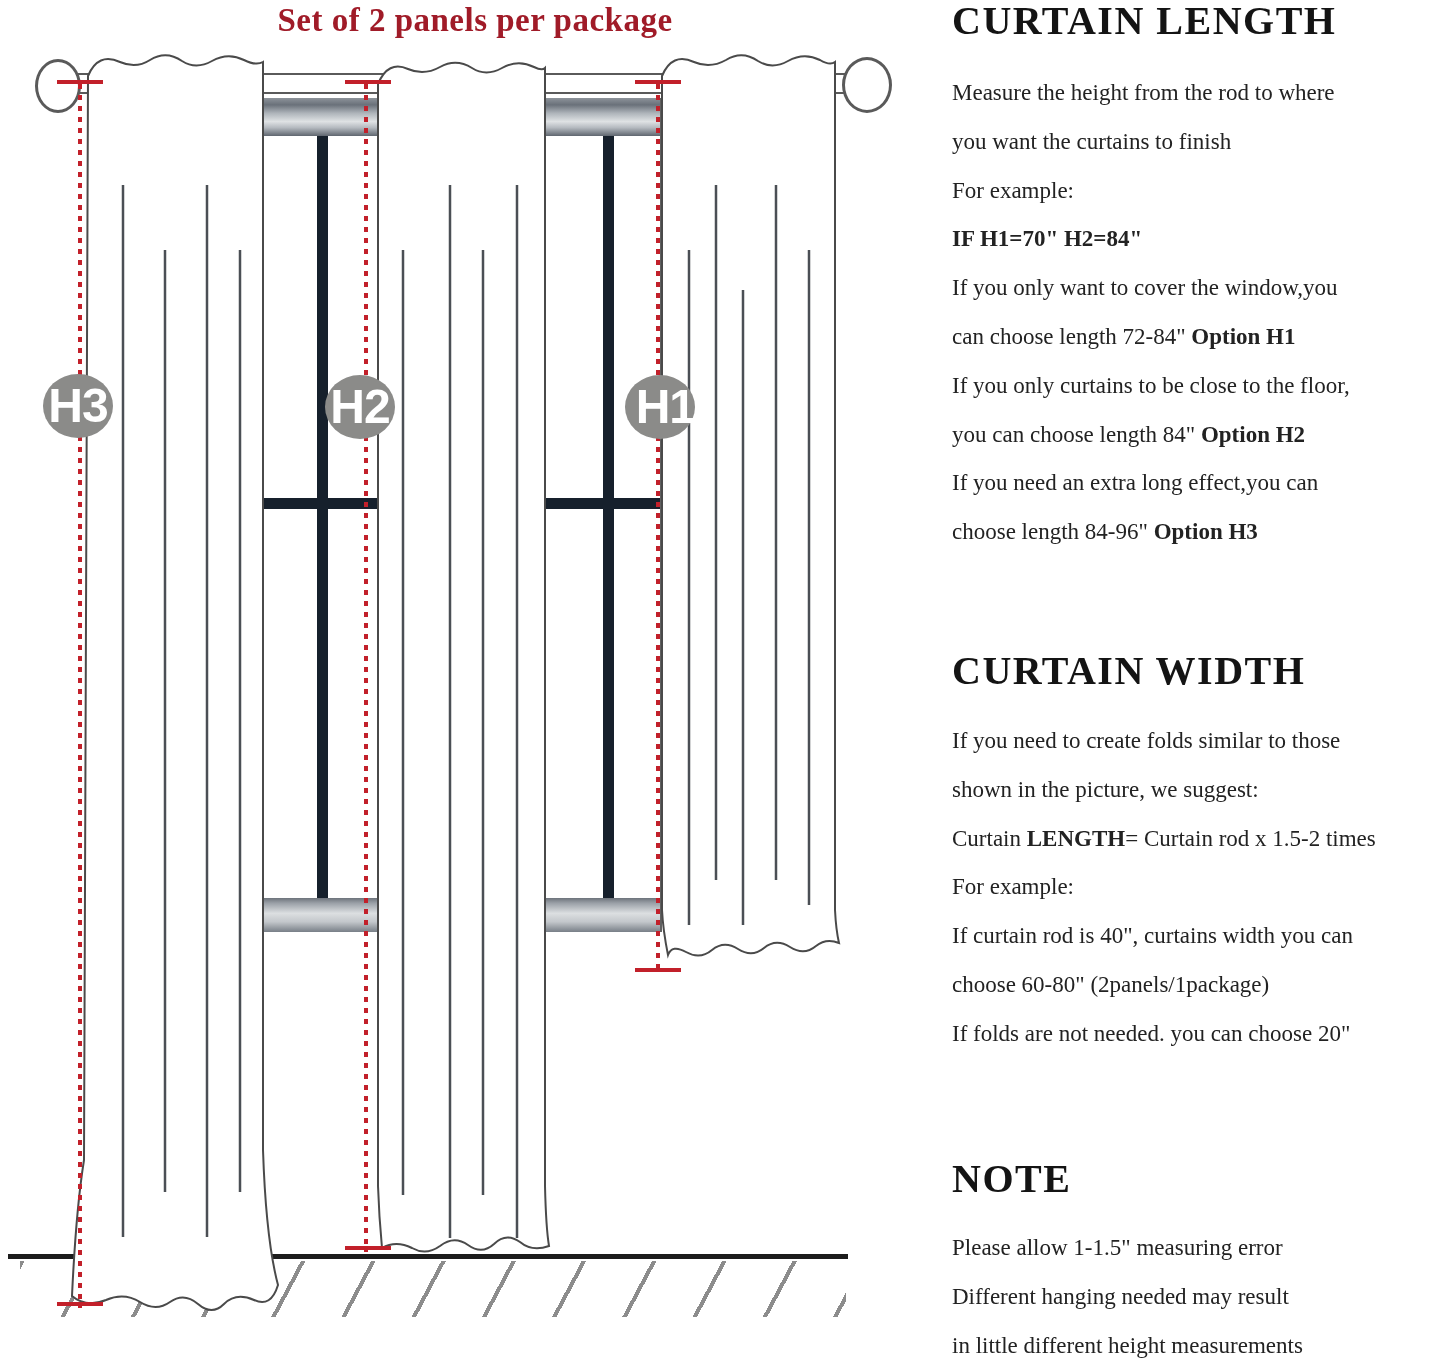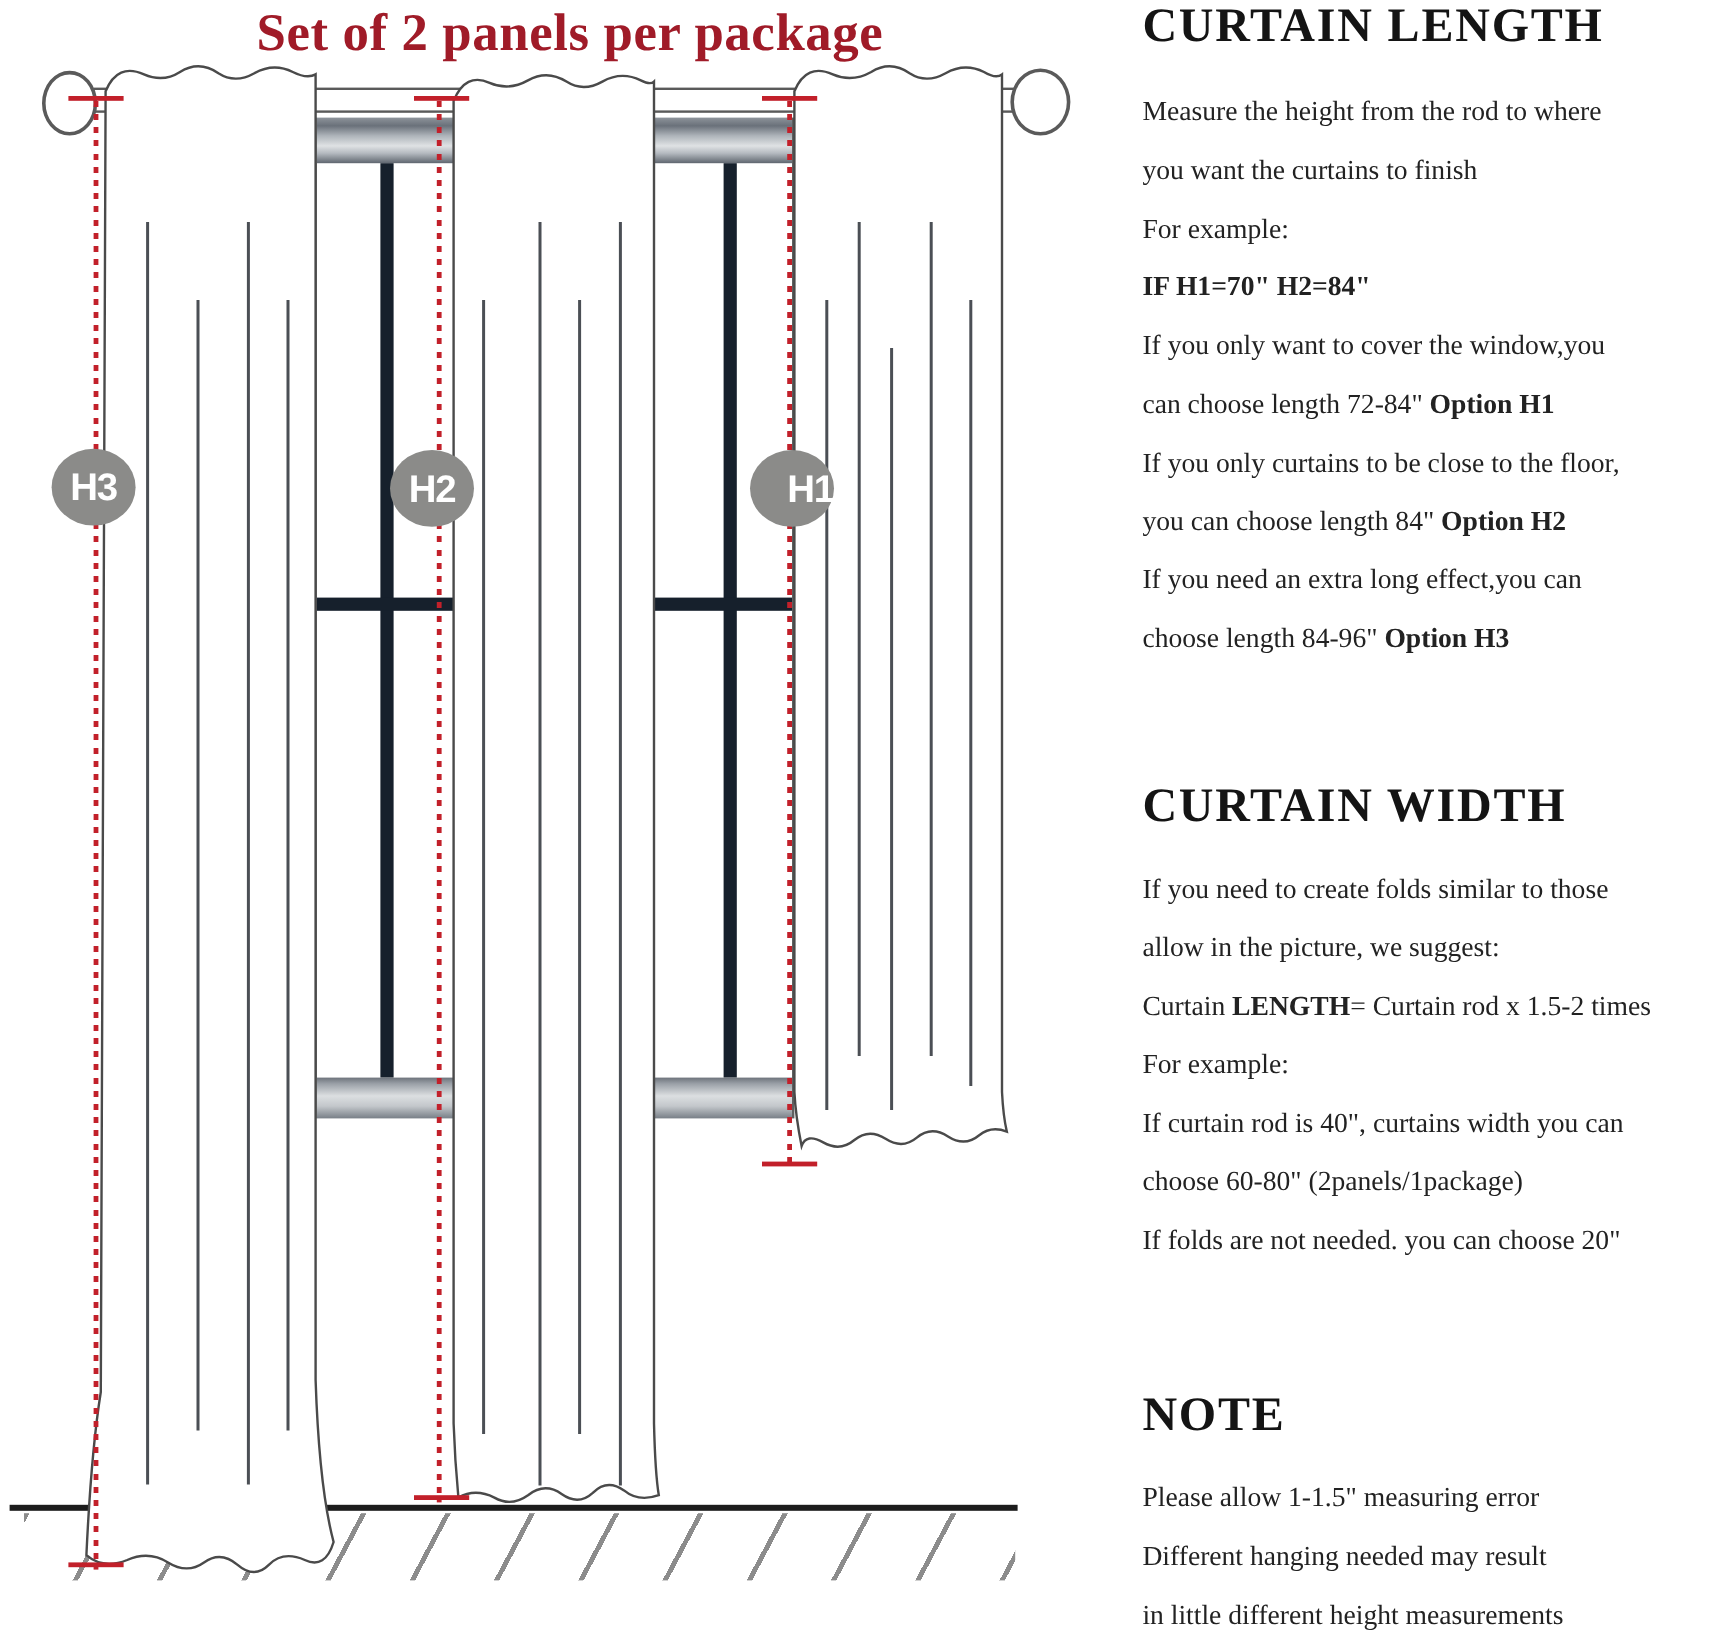--- a/index.html
+++ b/index.html
@@ -4,21 +4,21 @@
 <style>
   html,body{margin:0;padding:0;}
   body{
     width:1445px;height:1361px;position:relative;background:#ffffff;
     font-family:"Liberation Serif", serif;overflow:hidden;
   }
   
   .diagram{position:absolute;left:0;top:0;width:950px;height:1361px;}
   .title{
     position:absolute;left:0;top:2px;width:950px;text-align:center;
-    font-size:44px;font-weight:bold;color:#a01b28;letter-spacing:0.5px;
+    font-size:33px;font-weight:bold;color:#a01b28;letter-spacing:0.5px;
   }
   .rod{
     position:absolute;left:78px;top:73px;width:768px;height:17px;background:#ffffff;
     border-top:2px solid #5a5a5a;border-bottom:2px solid #5a5a5a;z-index:1;
   }
   .finial{
     position:absolute;background:#ffffff;border:3px solid #5a5a5a;border-radius:50%;z-index:1;
   }
   .finial.left{left:35px;top:59px;width:40px;height:48px;}
   .finial.right{left:842px;top:57px;width:44px;height:50px;}
@@ -50,21 +50,21 @@
     background:repeating-linear-gradient(180deg,#c2202a 0 5px,transparent 5px 11px);}
   .mline.l3{left:78px;top:84px;height:1224px;}
   .mline.l2{left:364px;top:84px;height:1168px;}
   .mline.l1{left:656px;top:84px;height:888px;}
   .tick{position:absolute;height:4px;width:46px;background:#c2202a;z-index:3;}
   .tick.t3a{left:57px;top:80px;} .tick.t3b{left:57px;top:1302px;}
   .tick.t2a{left:345px;top:80px;} .tick.t2b{left:345px;top:1246px;}
   .tick.t1a{left:635px;top:80px;} .tick.t1b{left:635px;top:968px;}
   .badge{
     position:absolute;width:70px;height:64px;border-radius:50%;background:#8b8b89;z-index:4;
-    color:#ffffff;font-family:"Liberation Sans", sans-serif;font-weight:bold;font-size:32px;
+    color:#ffffff;font-family:"Liberation Sans", sans-serif;font-weight:bold;font-size:48px;
     text-align:center;line-height:64px;letter-spacing:-1px;
   }
   .badge.b3{left:43px;top:374px;}
   .badge.b2{left:325px;top:375px;}
   .badge.b1{left:625px;top:375px;text-align:right;}
   
   .col{position:absolute;left:952px;top:0;width:500px;}
   .sec{position:absolute;left:0;width:500px;}
   .sec-heading{
     font-size:40px;font-weight:bold;color:#141414;letter-spacing:1.5px;
@@ -162,21 +162,21 @@
       <div class="tline"><span>you can choose length 84" </span><b>Option H2</b></div>
       <div class="tline"><span>If you need an extra long effect,you can</span></div>
       <div class="tline"><span>choose length 84-96" </span><b>Option H3</b></div>
     </div>
 
   <div class="sec s1h">
     <div class="sec-heading">CURTAIN WIDTH</div>
   </div>
   <div class="sec-lines s1l">
       <div class="tline"><span>If you need to create folds similar to those</span></div>
-      <div class="tline"><span>allow in the picture, we suggest:</span></div>
+      <div class="tline"><span>shown in the picture, we suggest:</span></div>
       <div class="tline"><span>Curtain </span><b>LENGTH</b><span>= Curtain rod x 1.5-2 times</span></div>
       <div class="tline"><span>For example:</span></div>
       <div class="tline"><span>If curtain rod is 40", curtains width you can</span></div>
       <div class="tline"><span>choose 60-80" (2panels/1package)</span></div>
       <div class="tline"><span>If folds are not needed. you can choose 20"</span></div>
     </div>
 
   <div class="sec s2h">
     <div class="sec-heading">NOTE</div>
   </div>

